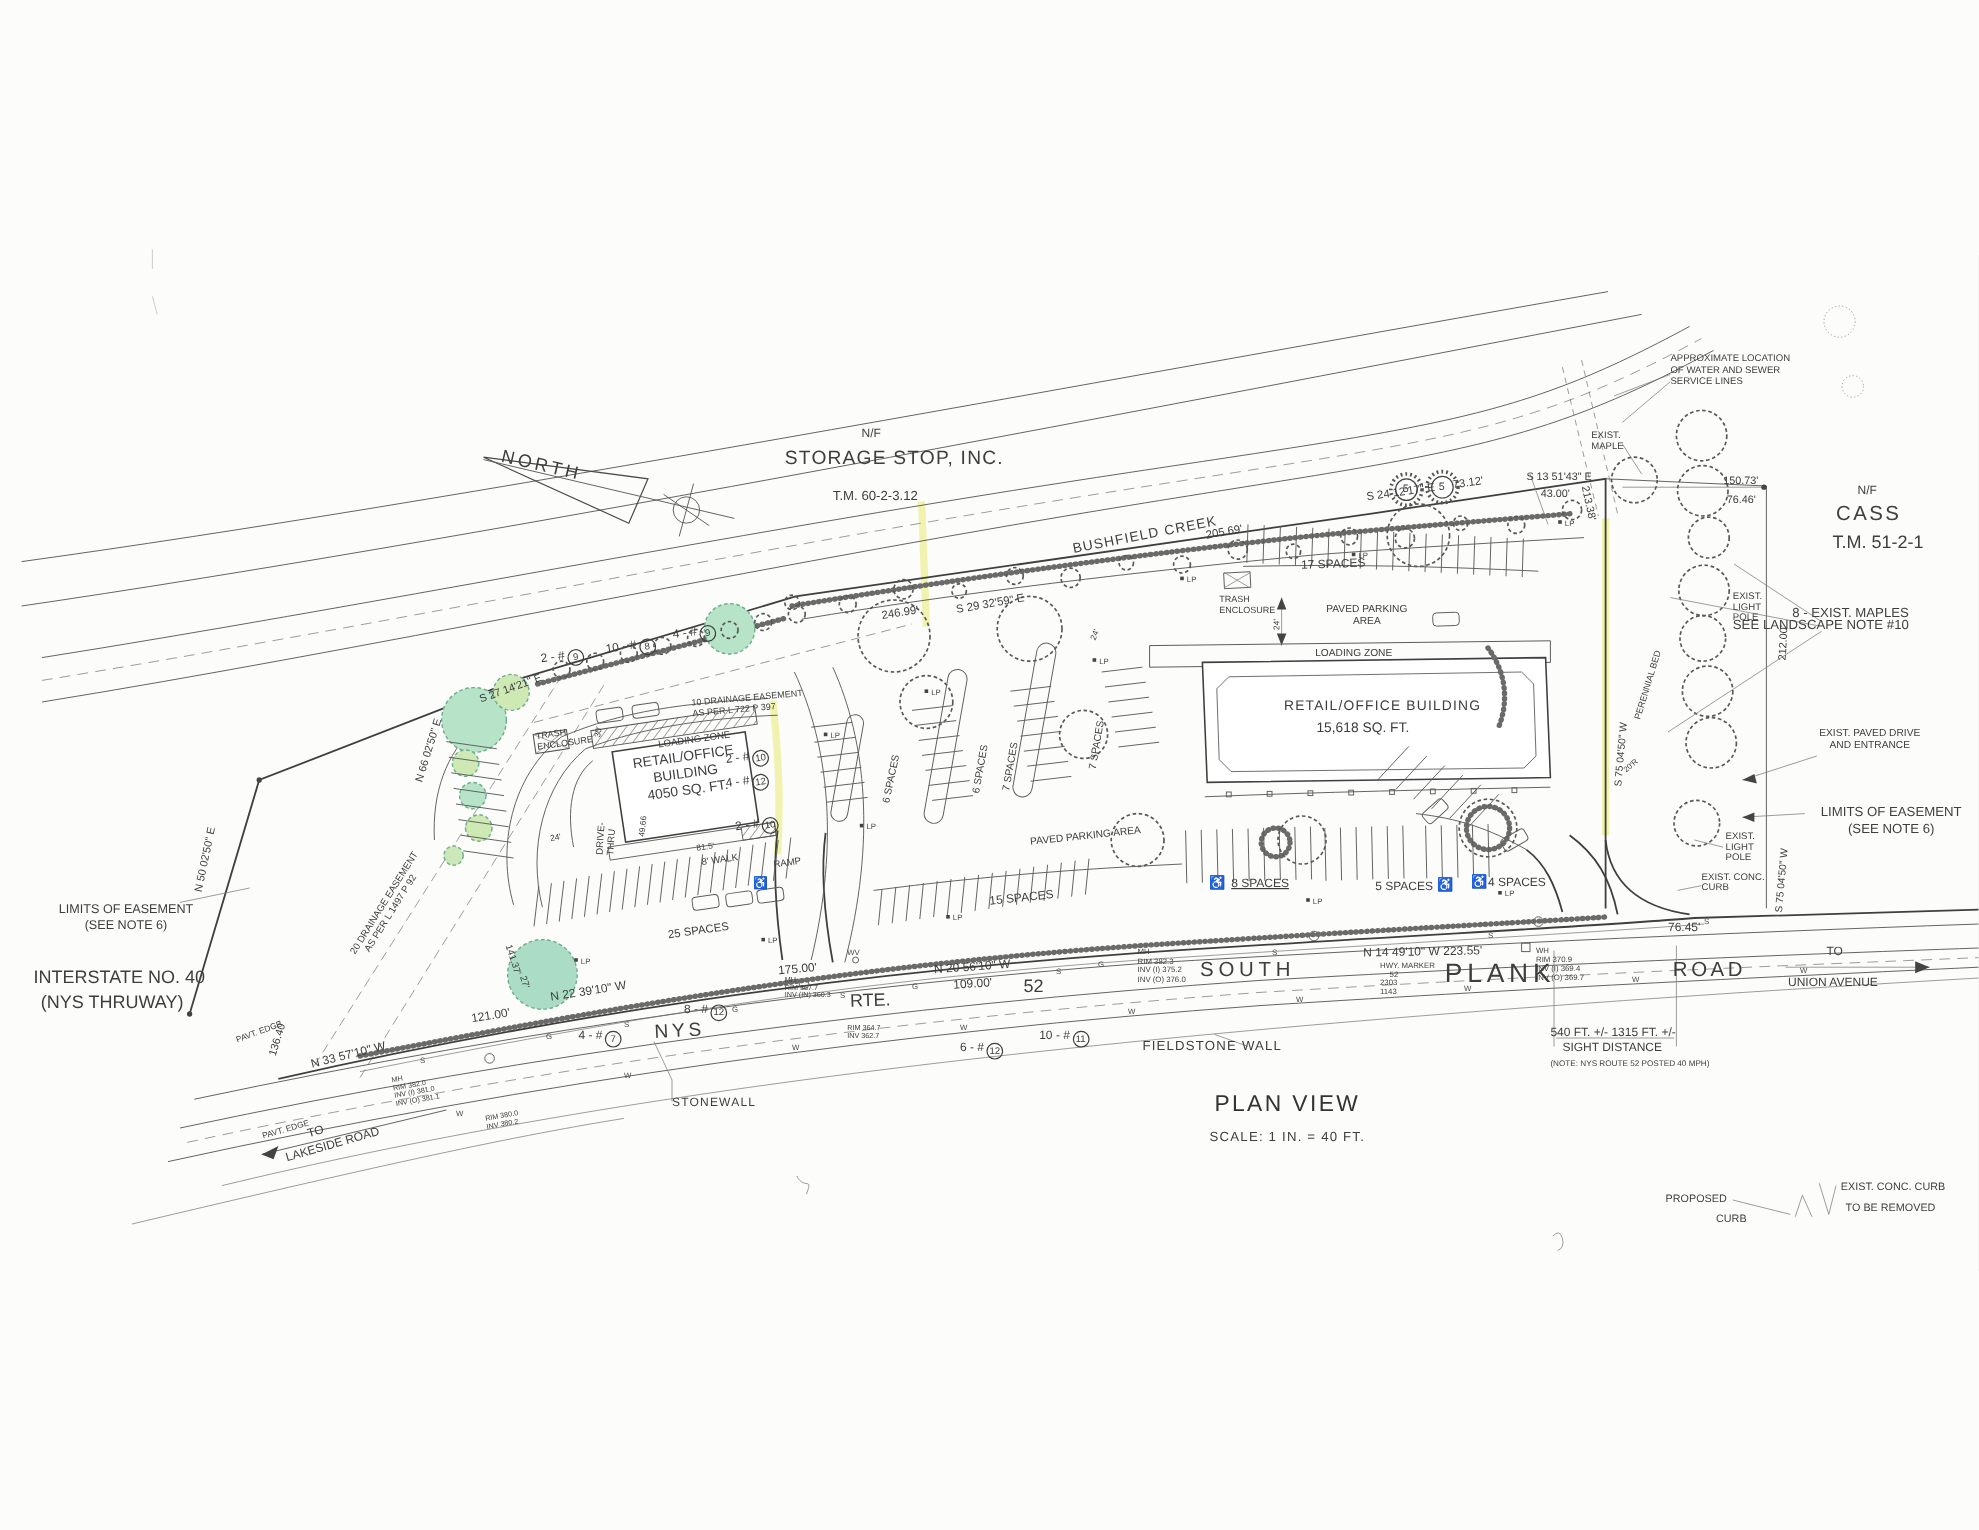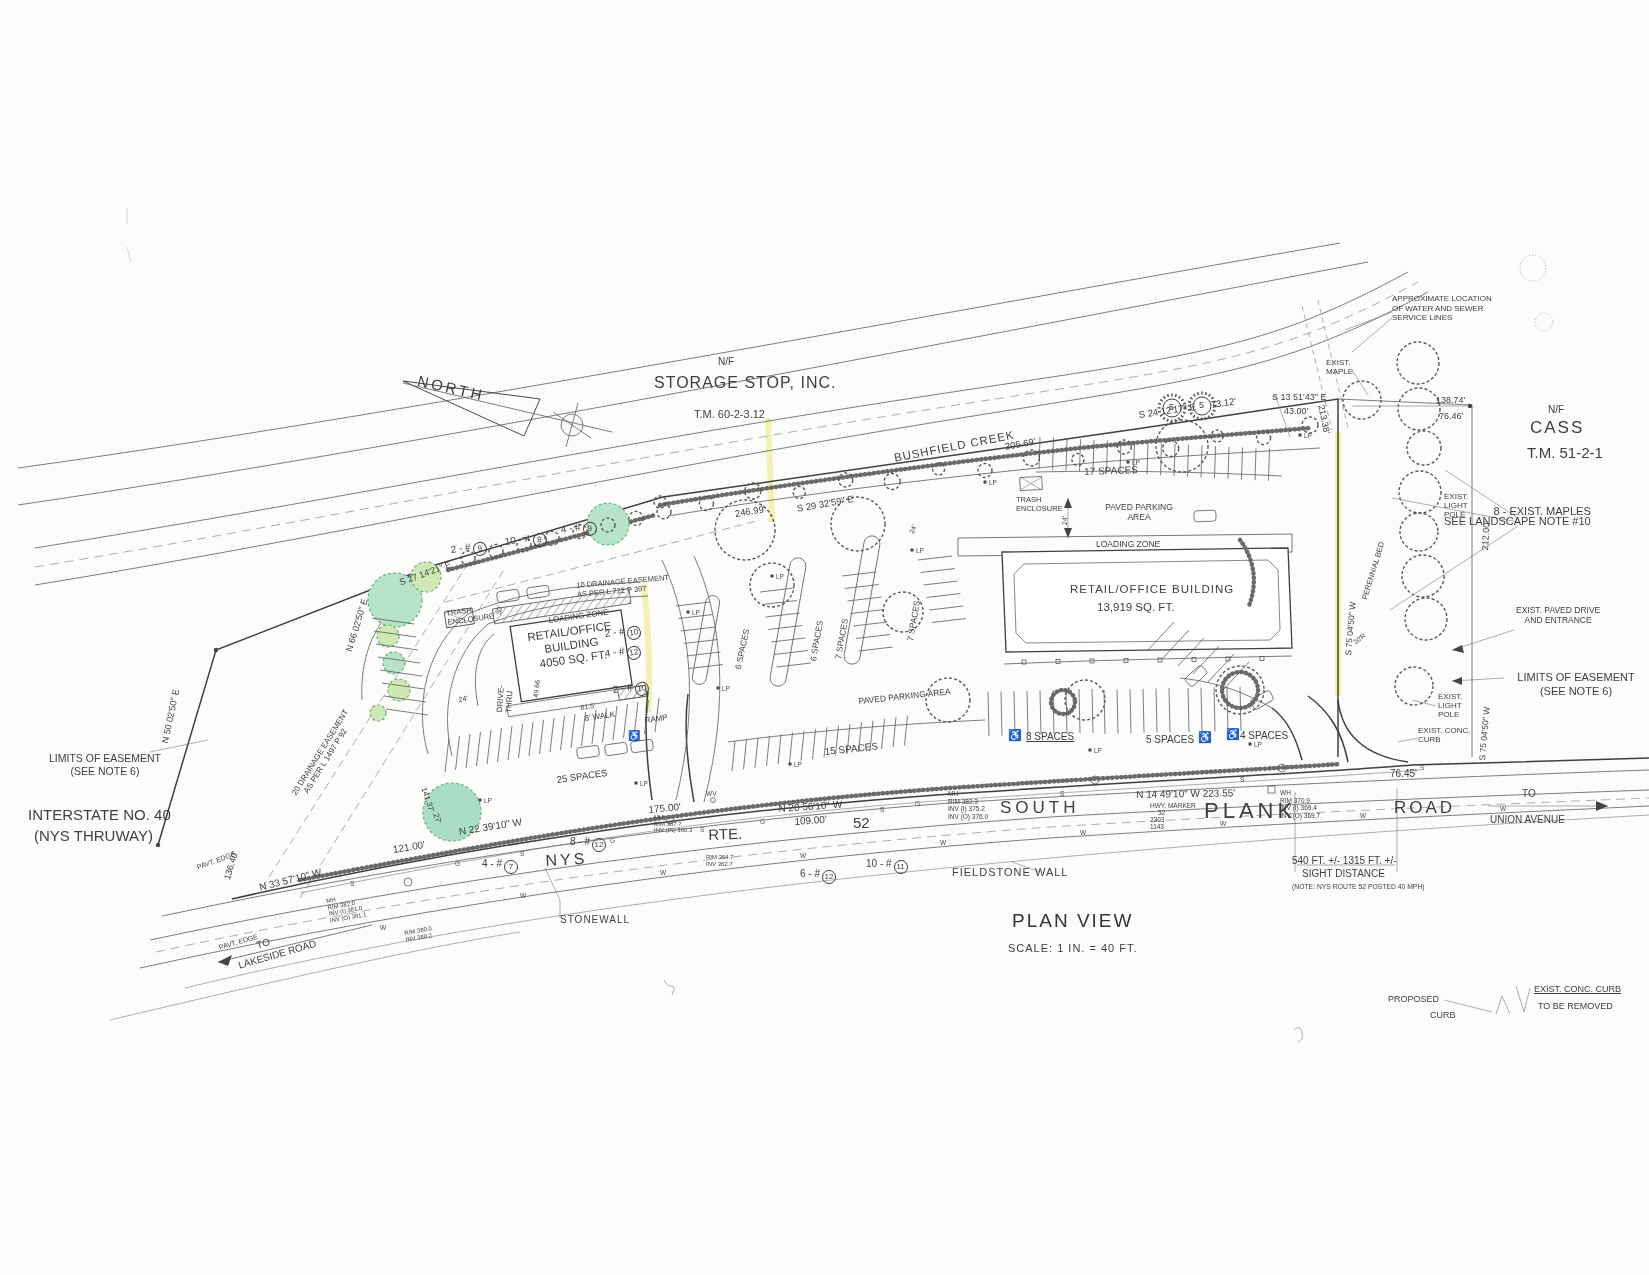--- a/index.html
+++ b/index.html
@@ -341,21 +341,21 @@
     <div>EXIST.</div>
     <div>MAPLE</div>
   </div>
 
   <div class="lbl" style="left:1272px;top:392px;font-size:9px;">S 13 51'43" E</div>
   <div class="lbl" style="left:1284px;top:406px;font-size:9px;">43.00'</div>
   <div class="lbl" style="left:1138px;top:409px;font-size:9.5px;transform:rotate(-8deg);">S 24 12'17" E</div>
   <div class="lbl" style="left:1210px;top:399px;font-size:9.5px;transform:rotate(-8deg);">73.12'</div>
   <div class="lbl" style="left:893px;top:452px;font-size:11.5px;letter-spacing:1px;transform:rotate(-11deg);">BUSHFIELD CREEK</div>
   <div class="lbl" style="left:1004px;top:441px;font-size:9.5px;transform:rotate(-10deg);">205.69'</div>
-  <div class="lbl" style="left:1436px;top:395px;font-size:9px;">138.74'</div>
+  <div class="lbl" style="left:1436px;top:395px;font-size:9px;">150.73'</div>
   <div class="lbl" style="left:1439px;top:411px;font-size:9px;">76.46'</div>
   <div class="lbl" style="left:1326px;top:404px;font-size:9px;transform:rotate(78deg);">213.38'</div>
   <div class="lbl" style="left:1480px;top:550px;font-size:9px;transform:rotate(-87deg);">212.00'</div>
 
   <div class="lbl" style="left:1444px;top:506px;font-size:11px;line-height:10px;text-align:right;">
     <div>8 - EXIST. MAPLES</div>
     <div>SEE LANDSCAPE NOTE #10</div>
   </div>
 
   <div class="lbl" style="left:1444px;top:492px;font-size:8px;line-height:9px;">
@@ -571,36 +571,36 @@
     <div>TRASH</div>
     <div>ENCLOSURE</div>
   </div>
   <div class="lbl c" style="left:1104px;top:503px;font-size:8.5px;line-height:9.5px;width:70px;">
     <div>PAVED PARKING</div>
     <div>AREA</div>
   </div>
   <div class="lbl" style="left:1096px;top:539px;font-size:8.5px;">LOADING ZONE</div>
 
   <div class="lbl" style="left:1070px;top:583px;font-size:11.5px;letter-spacing:1px;">RETAIL/OFFICE BUILDING</div>
-  <div class="lbl" style="left:1097px;top:601px;font-size:11.5px;">13,919 SQ. FT.</div>
+  <div class="lbl" style="left:1097px;top:601px;font-size:11.5px;">15,618 SQ. FT.</div>
 
   <div class="lbl" style="left:1008px;top:729px;font-size:11px;">♿</div>
   <div class="lbl" style="left:1026px;top:731px;font-size:10px;text-decoration:underline;">8 SPACES</div>
   <div class="lbl" style="left:1146px;top:734px;font-size:10px;">5 SPACES</div>
   <div class="lbl" style="left:1198px;top:731px;font-size:11px;">♿</div>
   <div class="lbl" style="left:1226px;top:728px;font-size:11px;">♿</div>
   <div class="lbl" style="left:1240px;top:730px;font-size:10px;">4 SPACES</div>
   <div class="lbl" style="left:628px;top:730px;font-size:10px;">♿</div>
 
   <div class="lbl" style="left:1352px;top:640px;font-size:6.5px;transform:rotate(-40deg);">20'R</div>
   <div class="lbl" style="left:1061px;top:525px;font-size:7px;transform:rotate(-88deg);">24'</div>
 
   <div class="lbl" style="left:1388px;top:994px;font-size:9px;">PROPOSED</div>
   <div class="lbl" style="left:1430px;top:1010px;font-size:9px;">CURB</div>
-  <div class="lbl" style="left:1534px;top:984px;font-size:9px;text-decoration:underline;">EXIST. CONC. CURB</div>
+  <div class="lbl" style="left:1534px;top:984px;font-size:9px;">EXIST. CONC. CURB</div>
   <div class="lbl" style="left:1538px;top:1001px;font-size:9px;">TO BE REMOVED</div>
 
   <div class="lbl" style="left:1012px;top:910px;font-size:19px;letter-spacing:2px;color:#333;">PLAN VIEW</div>
   <div class="lbl" style="left:1008px;top:942px;font-size:11px;letter-spacing:1px;">SCALE: 1 IN. = 40 FT.</div>
 
   <div class="lbl" style="left:1169px;top:402px;font-size:9px;">5</div>
   <div class="lbl" style="left:1199px;top:400px;font-size:9px;">5</div>
 </div>
 </div>
 

